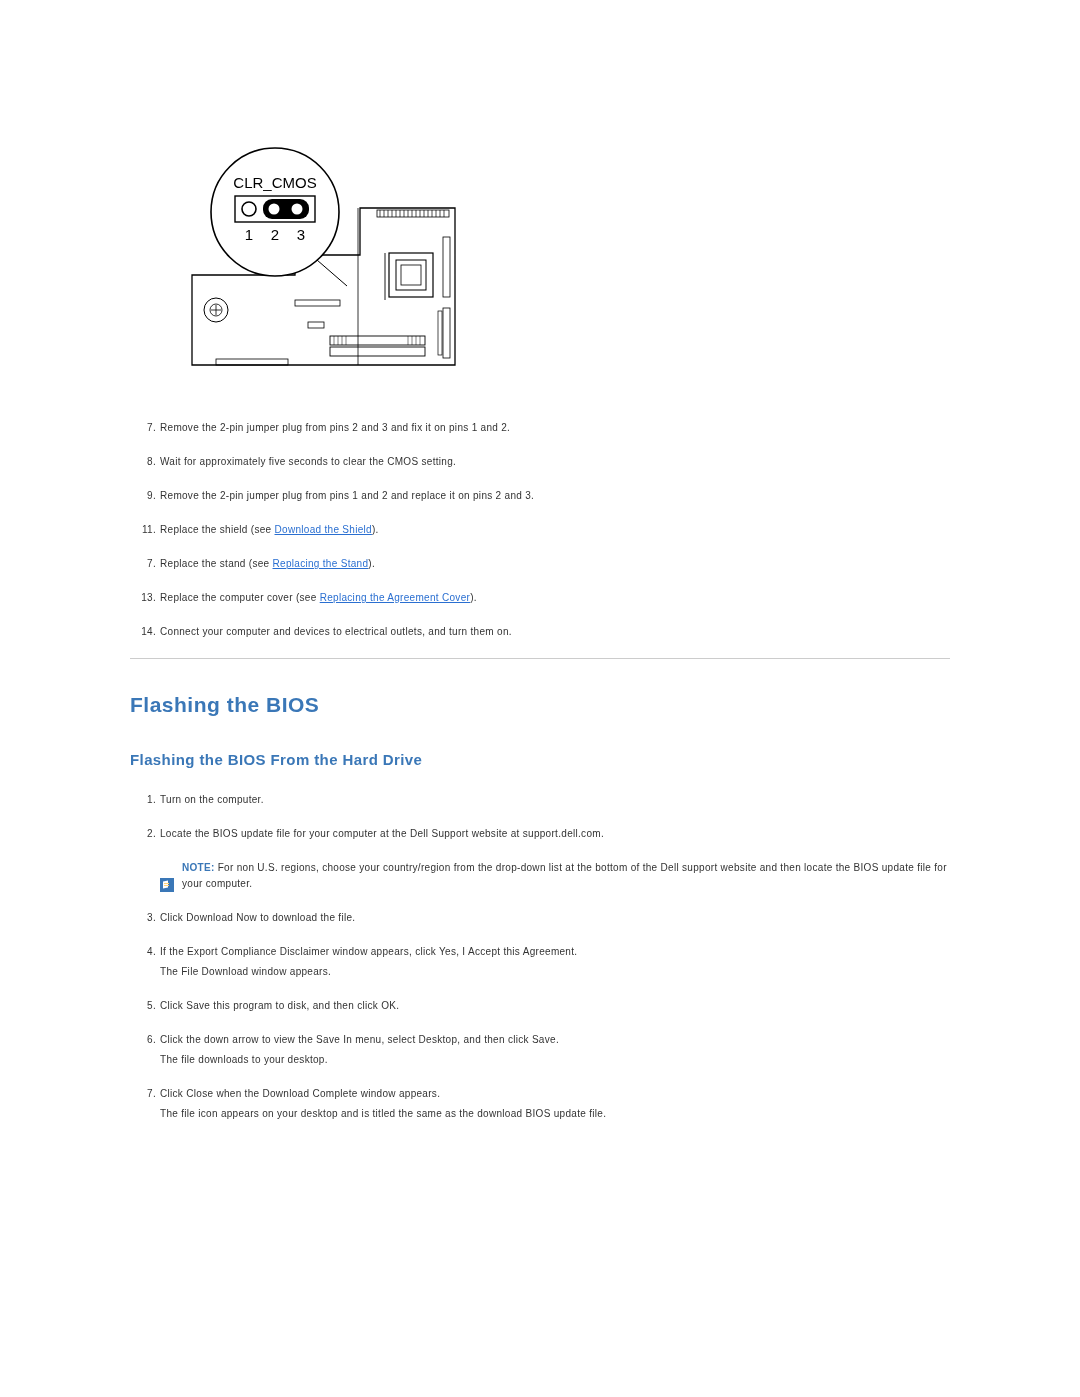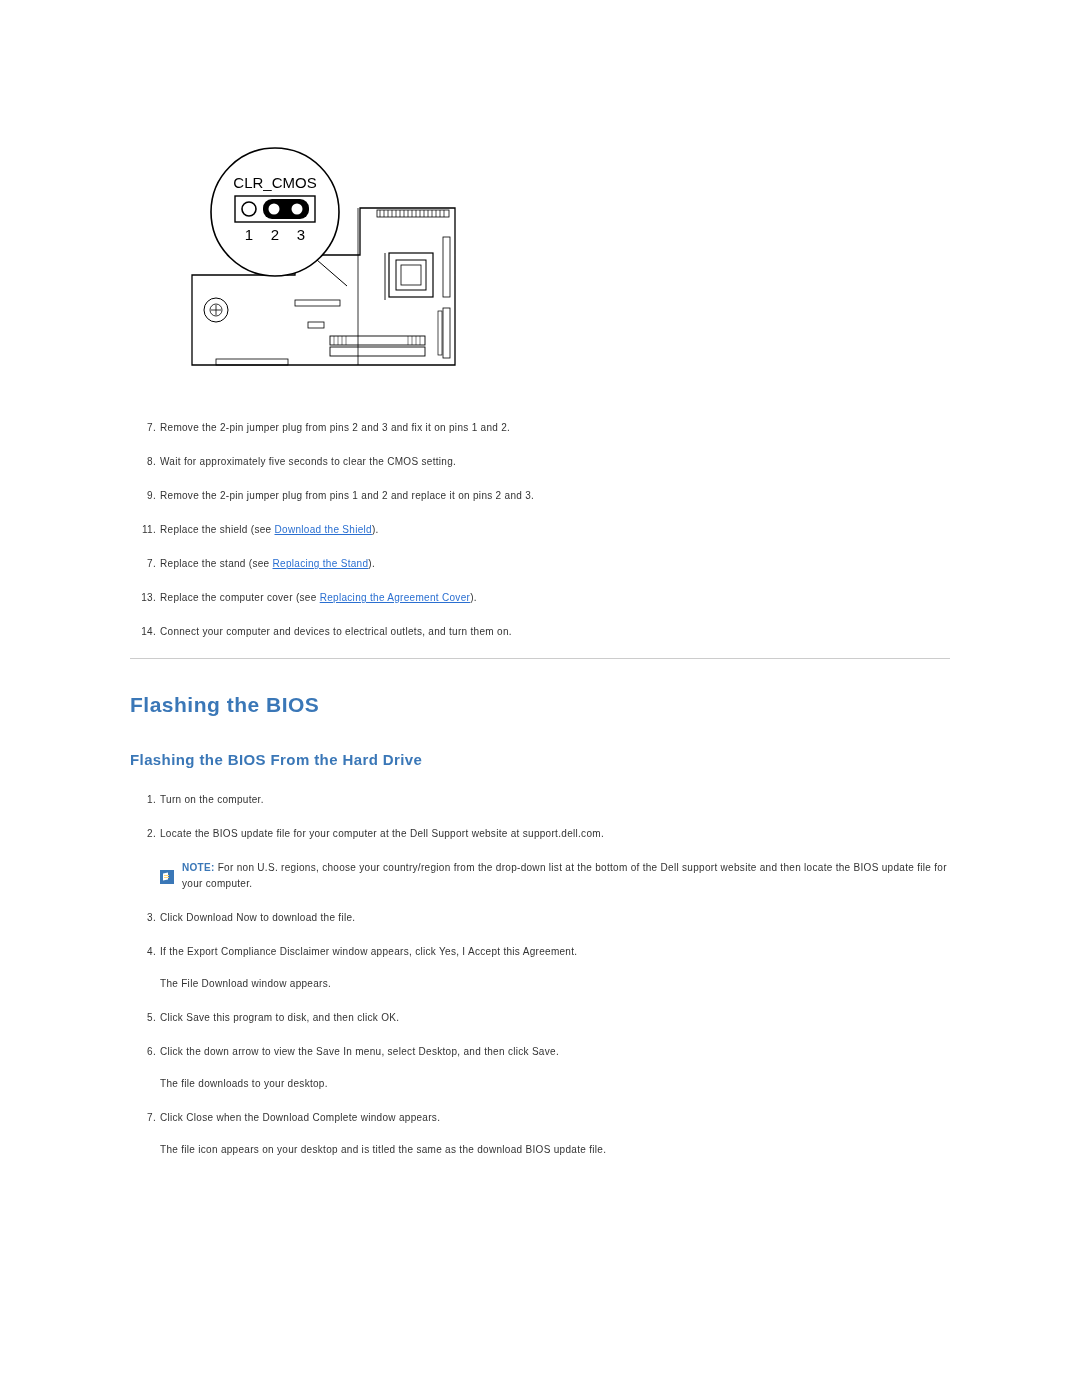--- a/index.html
+++ b/index.html
@@ -58,21 +58,21 @@
   }
   h3.sub-h {
     color: #3a77b7;
     font-size: 15px;
     font-weight: bold;
     letter-spacing: 0.4px;
     margin-bottom: 24px;
   }
   .note-row {
     display: flex;
-    align-items: center;
+    align-items: flex-end;
     gap: 8px;
     margin: 2px 0 18px 30px;
     font-size: 10px;
     letter-spacing: 0.3px;
     line-height: 1.6;
   }
   .note-icon {
     width: 14px;
     height: 14px;
     flex: 0 0 14px;
@@ -90,21 +90,21 @@
   }
   .note-icon::after {
     content: "";
     position: absolute;
     left: 4px; top: 5px; right: 5px;
     border-top: 1px solid #ffd37a;
     box-shadow: 0 2px 0 #ffd37a;
   }
   .note-label { color: #3a77b7; font-weight: bold; }
   .sub-line {
-    margin-top: 16px;
+    margin-top: 4px;
   }
 </style>
 </head>
 <body>
 
 <div class="page">
 
   <div class="diagram-wrap">
     <svg class="diagram" width="290" height="240" viewBox="0 0 290 240">
 

